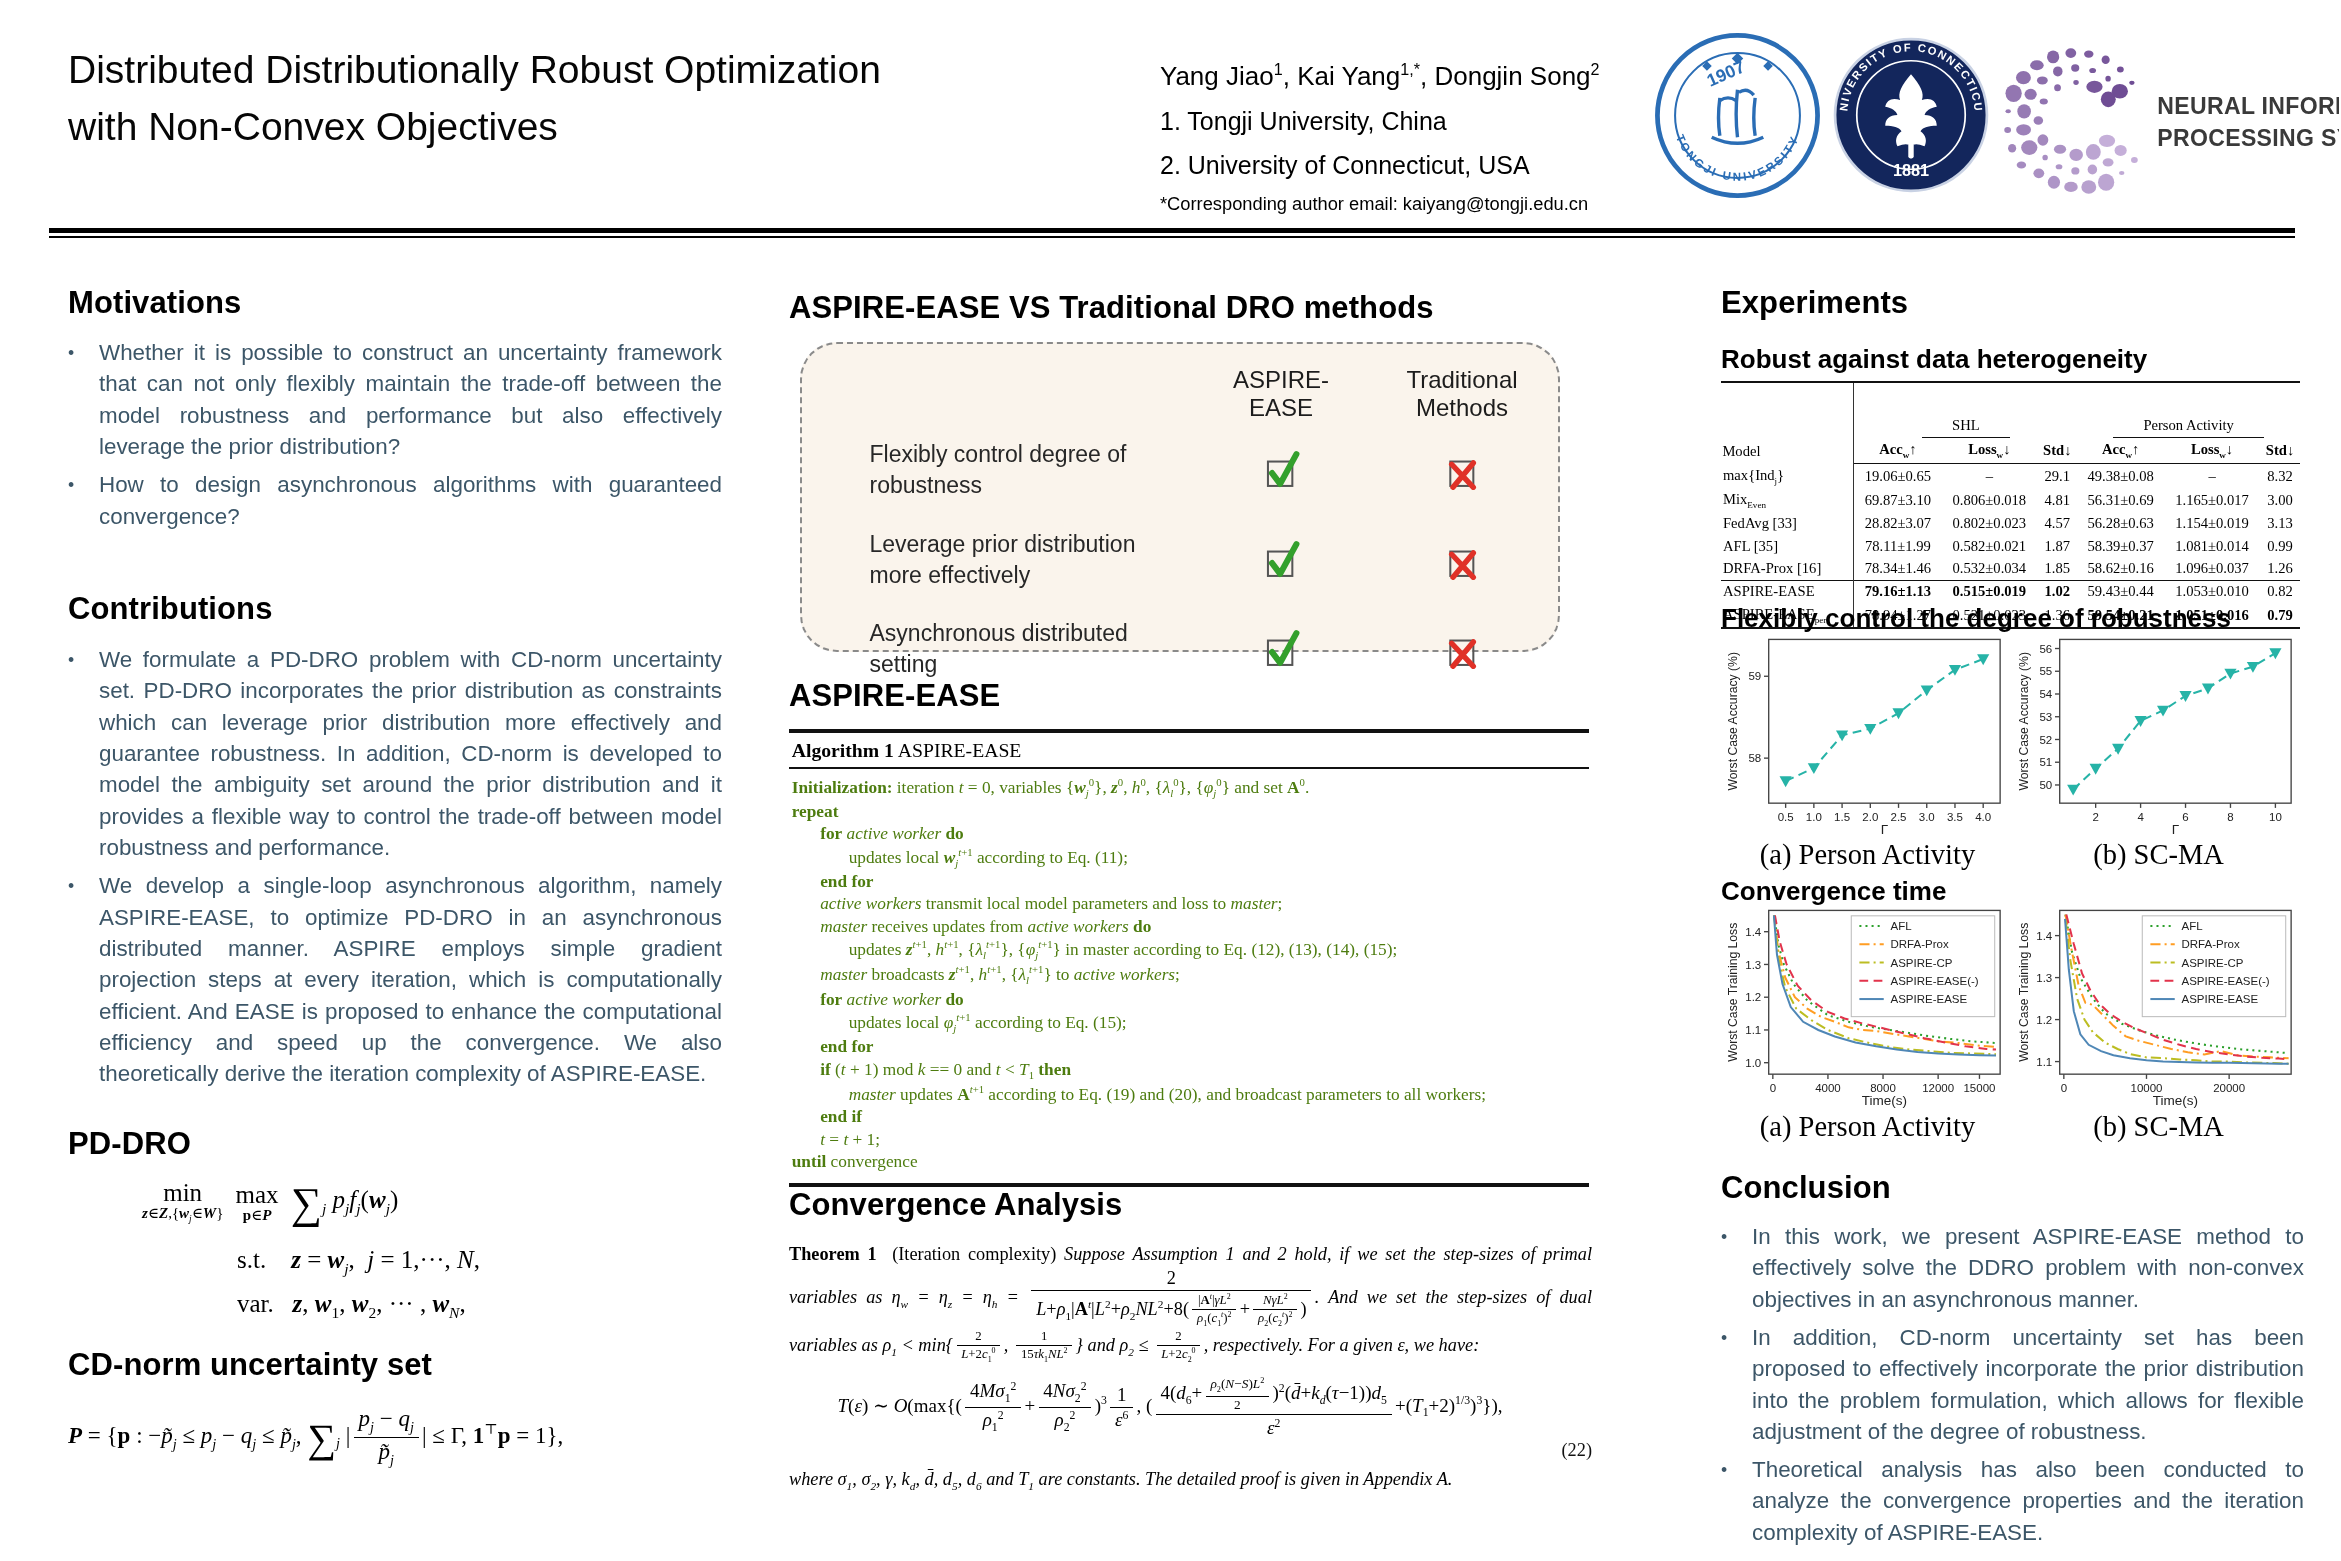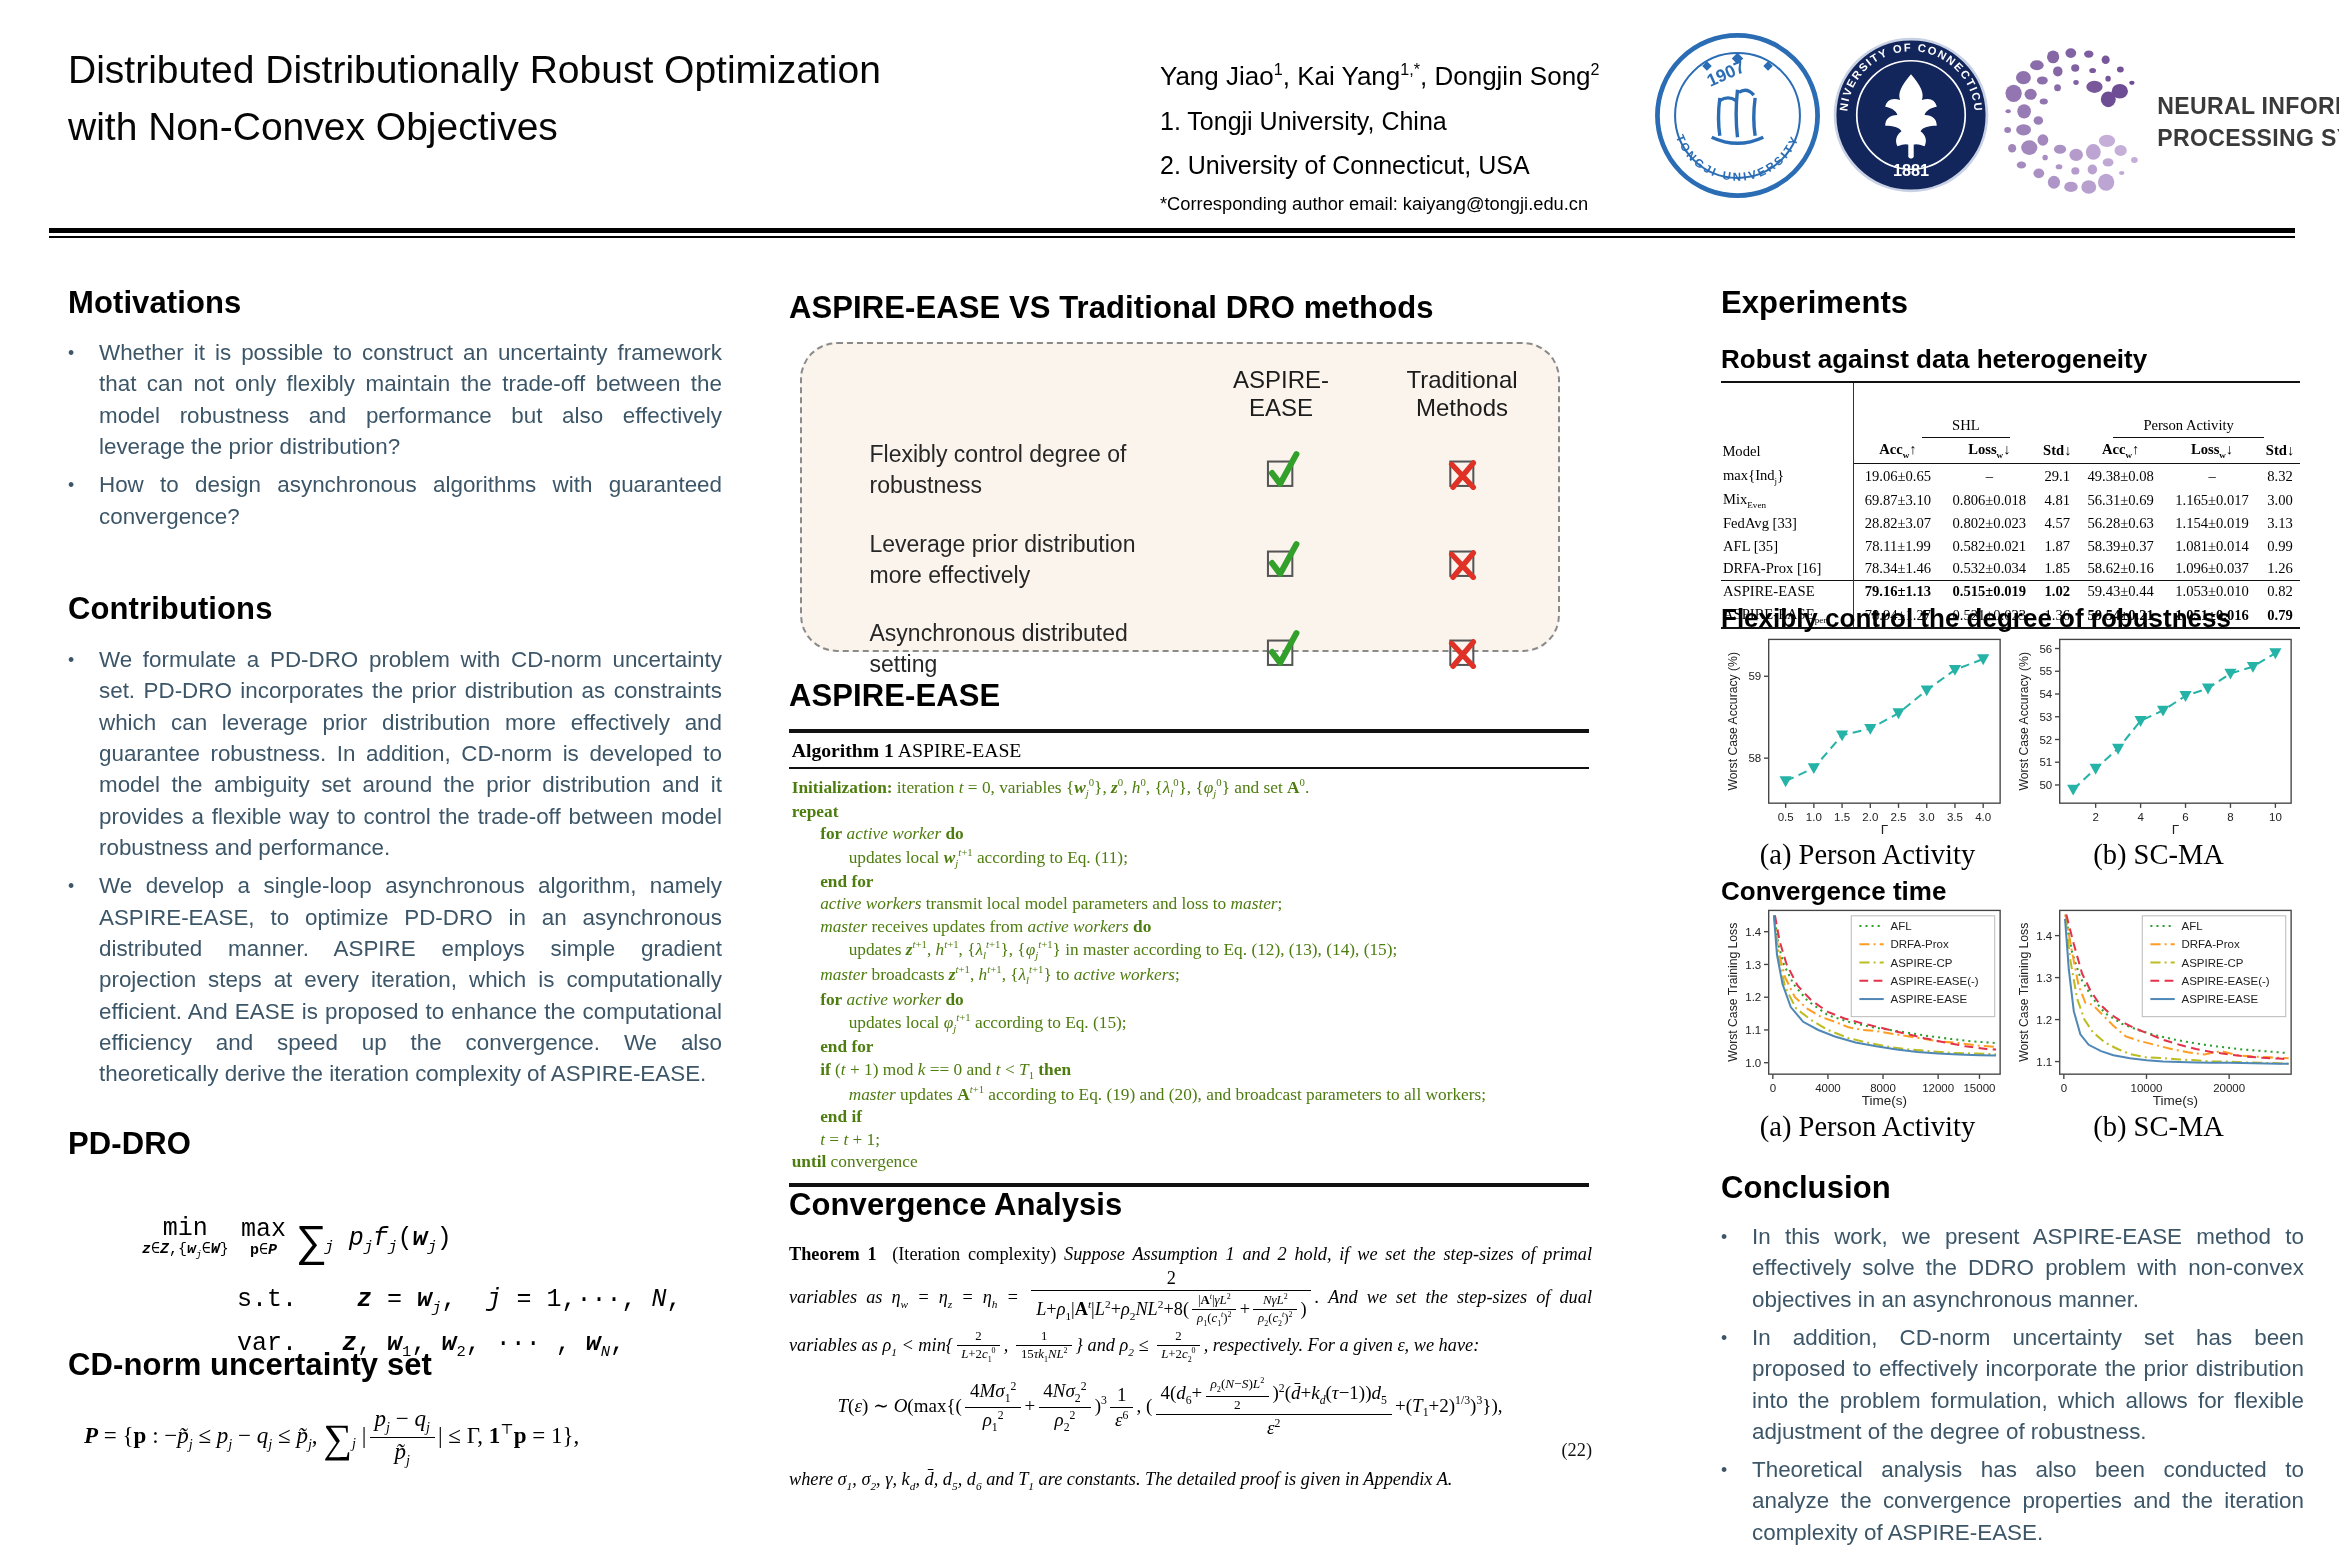--- a/index.html
+++ b/index.html
@@ -23,25 +23,25 @@
   .serif{font-family:"Liberation Serif","DejaVu Serif",serif;}
   .math{font-family:"Liberation Serif","DejaVu Serif",serif;color:#000;}
   .frac{display:inline-flex;flex-direction:column;vertical-align:middle;text-align:center;margin:0 3.4px;}
   .frac>.num{padding:0 4.7px 1.4px;border-bottom:1.4px solid #000;line-height:1.12;}
   .frac>.den{padding:1.4px 4.7px 0;line-height:1.12;}
   .frac.sm{font-size:0.70em;}
   .mund{display:inline-flex;flex-direction:column;align-items:center;vertical-align:middle;margin:0 12.2px 0 0;}
   .mund>.mop{line-height:1;}
   .mund>.msub{font-size:0.60em;line-height:1.15;}
   .bigop{font-size:1.75em;vertical-align:-0.22em;font-weight:normal;}
-  #pddro-math{position:absolute;left:95px;top:1216px;width:610px;font-size:25px;font-family:Liberation Mono, monospace;}
+  #pddro-math{position:absolute;left:95px;top:1178px;width:610px;font-size:25px;}
   #pddro-line1{padding-left:47px;}
   #pddro-line2{padding-left:142px;margin-top:17.6px;}
   #pddro-line3{padding-left:142px;margin-top:12.2px;}
-  #cdnorm-math{position:absolute;left:68px;top:1406px;width:664px;font-size:23px;margin-left:16px;}
+  #cdnorm-math{position:absolute;left:68px;top:1406px;width:664px;font-size:23px;}
   
   #vs-box{position:absolute;left:800px;top:342px;width:756px;height:306px;background:#faf4ec;border:2px dashed #8a8a8a;border-radius:37px;}
   #vs-grid{position:absolute;left:30.5px;top:12.2px;right:13.6px;bottom:6.8px;display:grid;grid-template-columns:369px 159px 203px;grid-auto-rows:auto;align-items:center;}
   .vs-head{font-size:24px;color:#1c1c1c;text-align:center;padding:9.5px 0 4.1px;}
   .vs-label{font-size:23px;color:#272727;line-height:1.35;padding:13.6px 20.3px 13.6px 37px;}
   .vs-cell{text-align:center;}
   #algo-wrap{position:absolute;left:789px;top:729px;width:800px;}
   .algo-title{border-top:4.1px solid #111;border-bottom:2px solid #111;padding:6.1px 2.7px 4.7px;font-size:19.7px;font-family:"Liberation Serif","DejaVu Serif",serif;color:#000;}
   .algo-body{padding:6.8px 2.7px 9.5px;border-bottom:4.1px solid #111;font-size:17.3px;font-family:"Liberation Serif","DejaVu Serif",serif;color:#4d7c0f;}
   .algo-line{line-height:1.30;}

